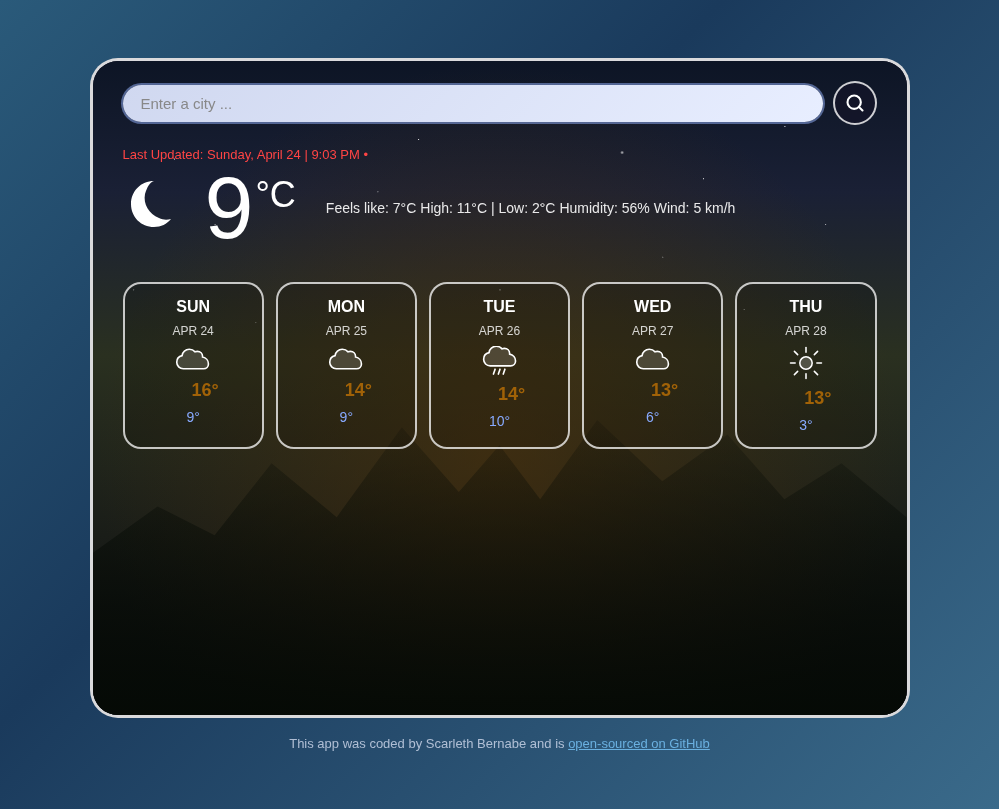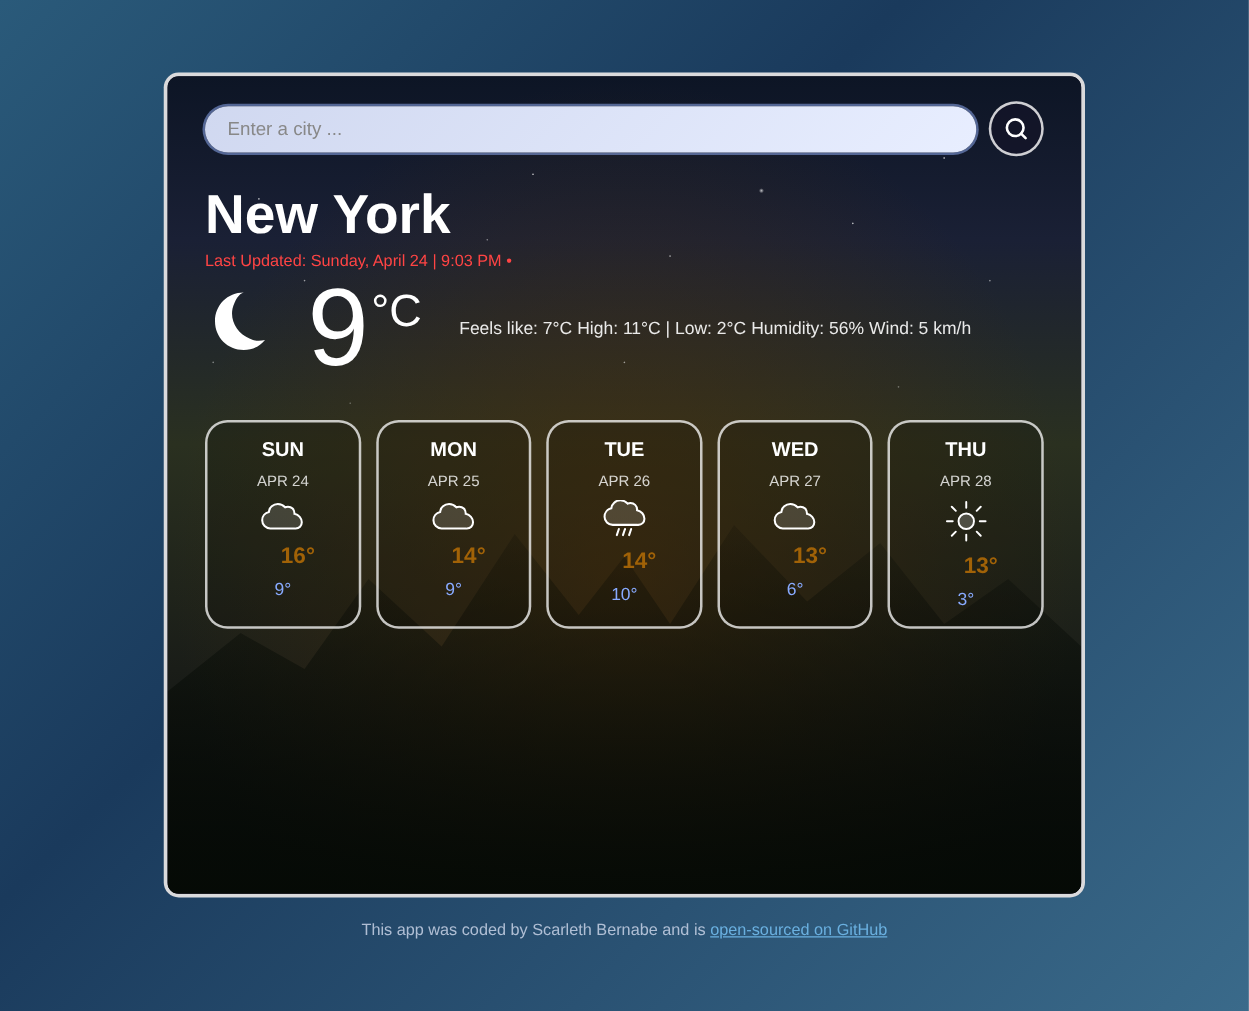--- a/index.html
+++ b/index.html
@@ -10,23 +10,23 @@
       background: linear-gradient(135deg, #2a5a7a 0%, #1a3a5c 40%, #3a6a8a 100%);
       display: flex;
       flex-direction: column;
       align-items: center;
       justify-content: center;
       font-family: 'Segoe UI', Arial, sans-serif;
       overflow: hidden;
     }
 
     .app-container {
-      width: 737px;
+      width: 820px;
       min-height: 660px;
-      border-radius: 12px;
+      border-radius: 28px;
       border: 3px solid rgba(255,255,255,0.85);
       overflow: hidden;
       position: relative;
       background: #0a0a1a;
     }
 
     .bg-image {
       position: absolute;
       inset: 0;
       background:
@@ -267,21 +267,20 @@
     <div class="search-bar">
       <input type="text" class="search-input" placeholder="Enter a city ..." style="">
       <button class="search-btn">
         <svg width="20" height="20" viewBox="0 0 24 24" fill="none" stroke="white" stroke-width="2.5" stroke-linecap="round" stroke-linejoin="round">
           <circle cx="11" cy="11" r="8"></circle>
           <line x1="21" y1="21" x2="16.65" y2="16.65"></line>
         </svg>
       </button>
     </div>
 
-    <div class="city-name">New York</div>
     <div class="last-updated">
       <span>Last Updated:</span>
       <span>Sunday, April 24 | 9:03 PM</span>
       <span style="color:#ff4444;">•</span>
     </div>
 
     <div class="weather-main">
       <div class="moon-icon">
         <svg width="62" height="62" viewBox="0 0 62 62" fill="white">
           <path d="M31 8 C18 8, 8 18, 8 31 C8 44, 18 54, 31 54 C38 54, 44 51, 48 46 C44 47, 40 47, 36 45 C26 41, 20 31, 22 21 C24 14, 27 9, 31 8 Z"></path>

